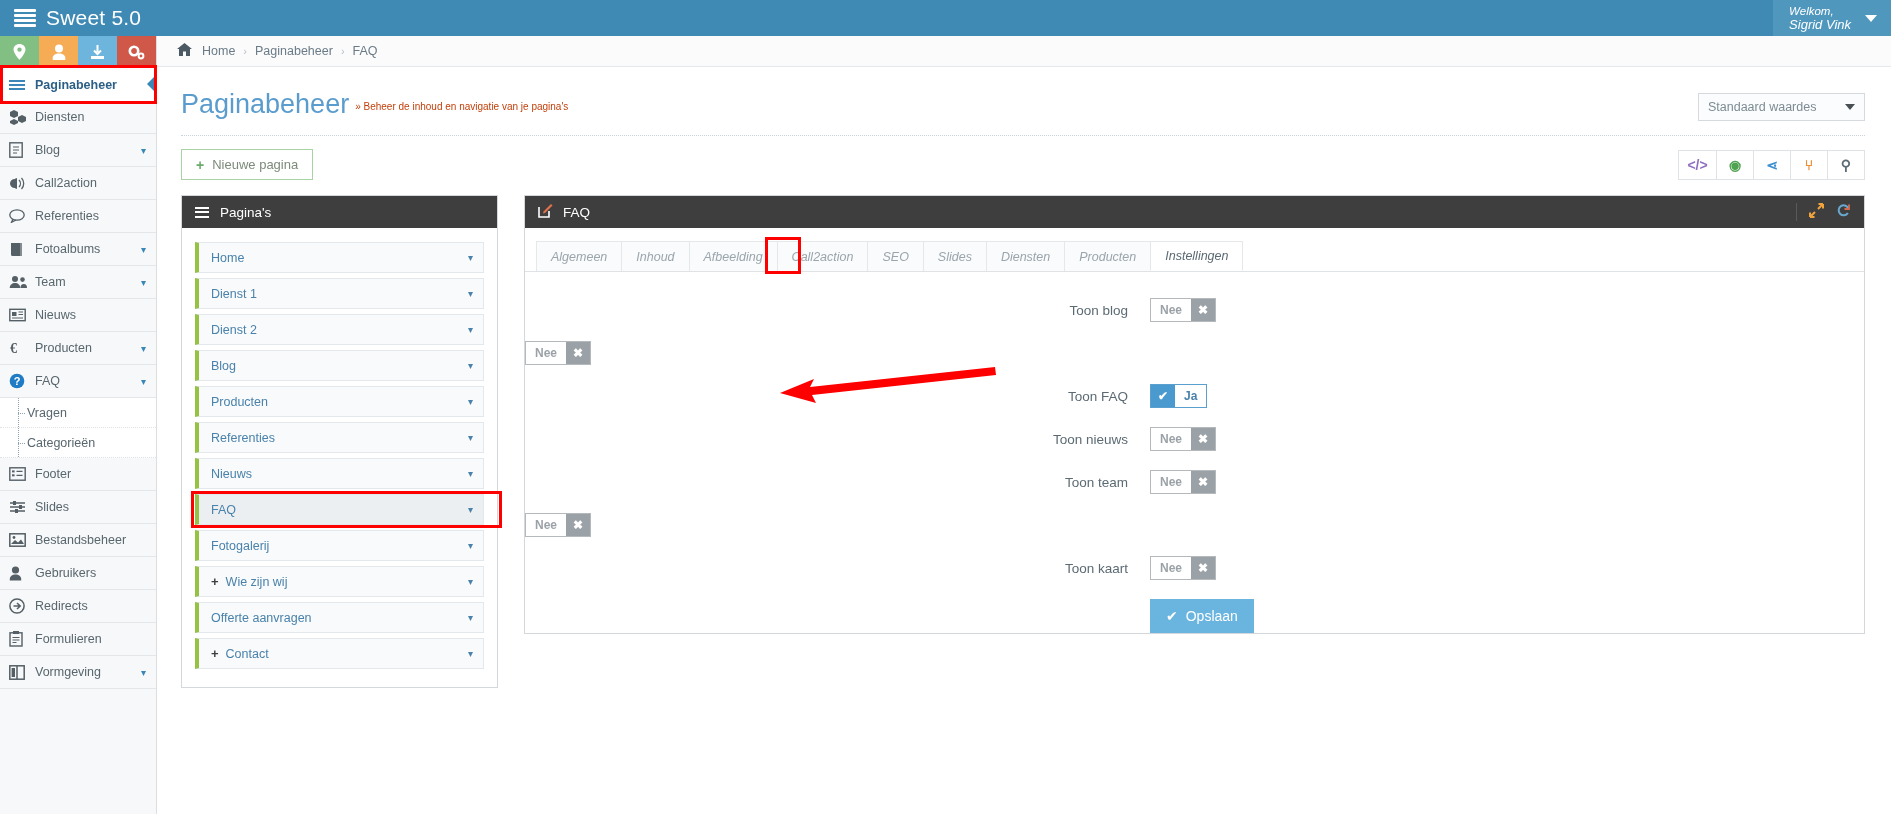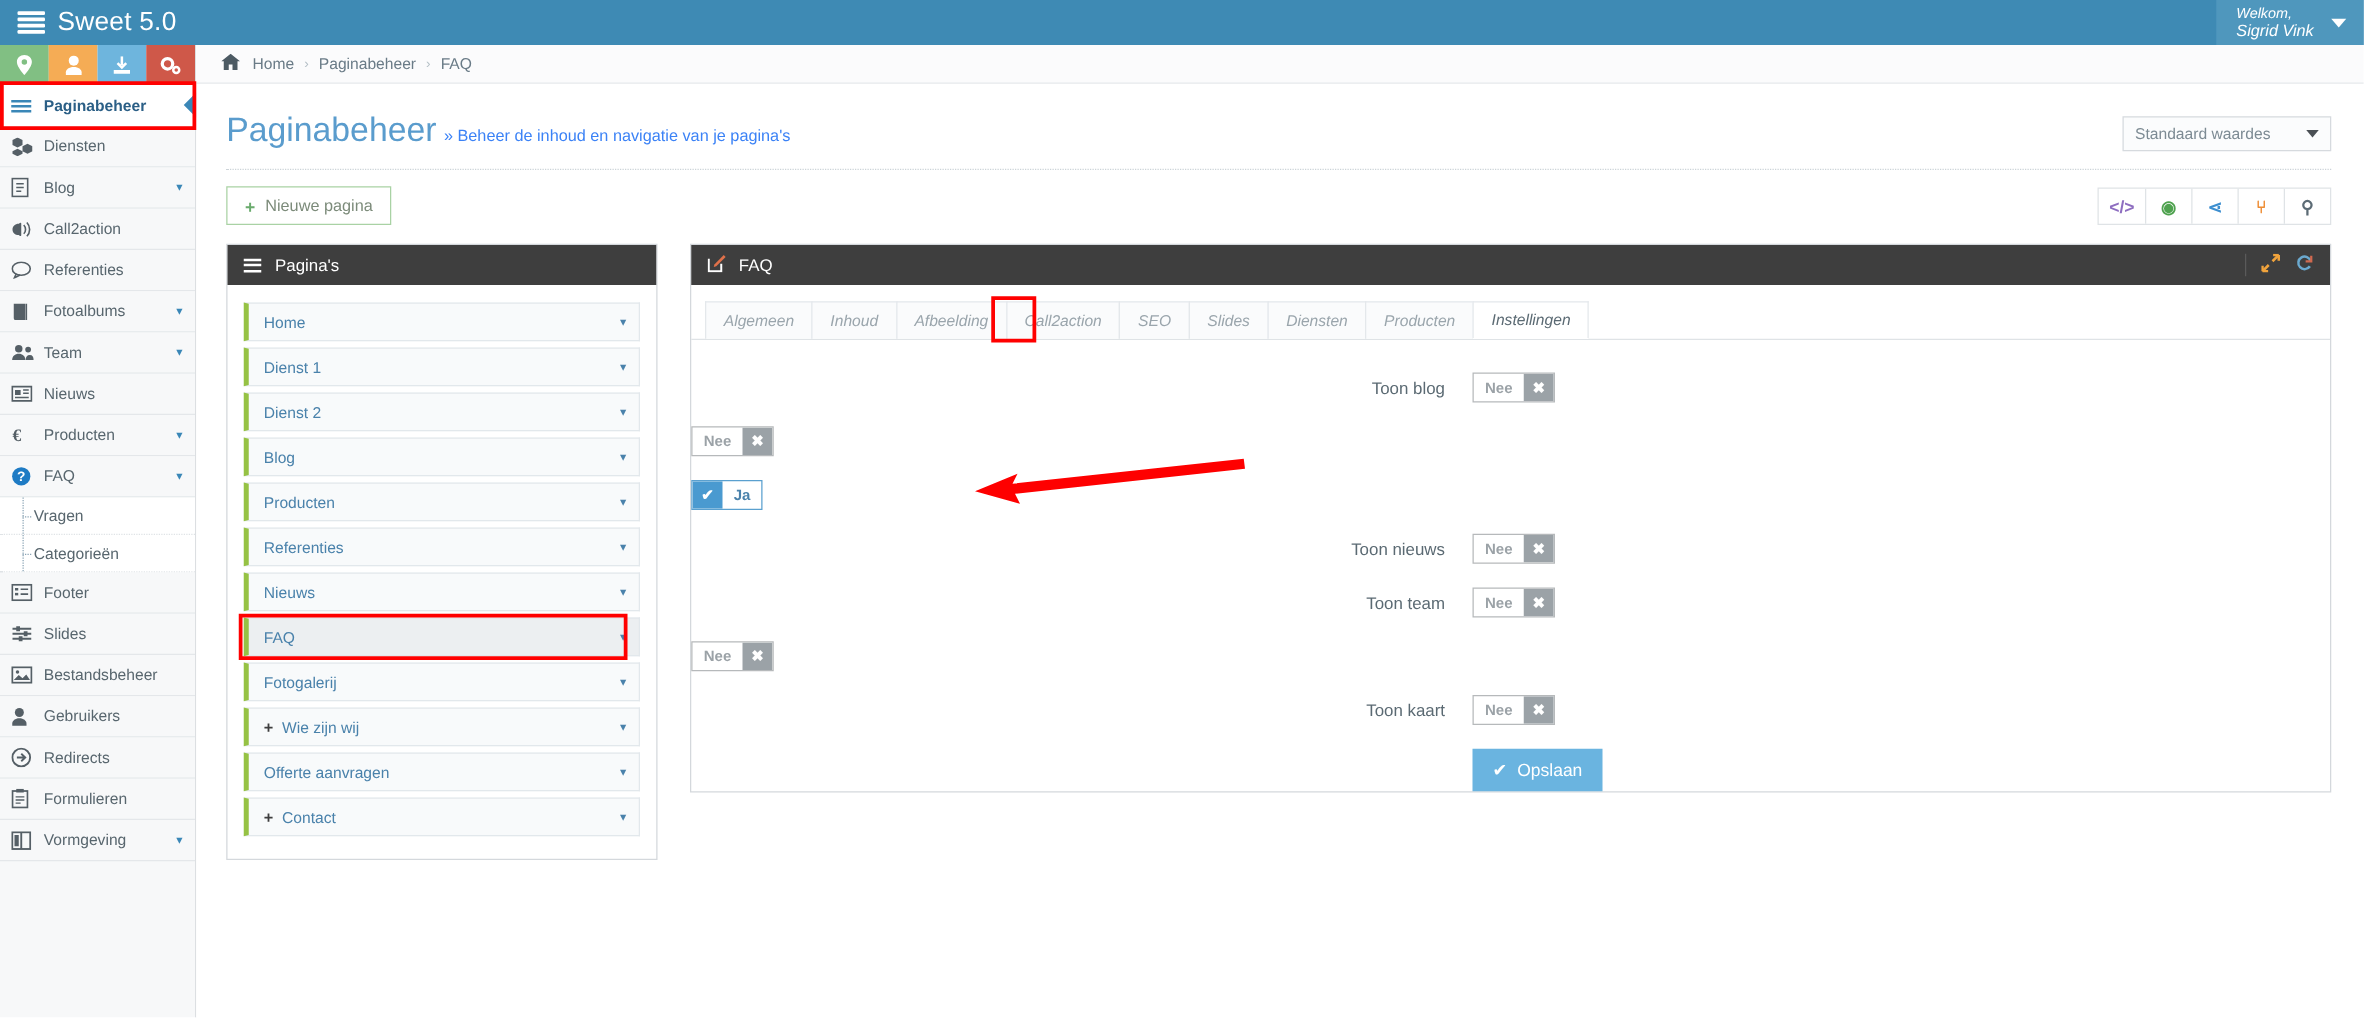--- a/index.html
+++ b/index.html
@@ -97,21 +97,21 @@
     height: 31px; display: flex; align-items: center; gap: 8px;
     padding-left: 20px; font-size: 12.5px; color: #7b8a95;
     background: #fbfbfc; border-bottom: 1px solid #e6e9eb;
   }
   .breadcrumb .crumb { color: #6a7b87; }
   .breadcrumb .sep { color: #b4bfc6; font-size: 11px; }
   .home-icon { color: #4c5a63; font-size: 14px; margin-right: 2px; }
 
   .pagehead { position: relative; padding: 22px 26px 0 24px; display:flex; align-items:flex-start; }
   .pagehead h1 { font-weight: normal; font-size: 27px; color: #5a9ccd; }
-  .pagehead .sub { font-size: 13px; color: #3b82f6; margin-left: 6px; margin-top: 12px; }
+  .pagehead .sub { font-size: 10px; color: #c2410c; margin-left: 6px; margin-top: 12px; }
   .headspacer { flex: 1; }
   .std-select {
     margin-top: 4px; width: 167px; height: 28px; border: 1px solid #d6dade; background: #fbfcfd;
     display: flex; align-items: center; justify-content: space-between;
     padding: 0 9px; font-size: 12.5px; color: #7d8b94;
   }
   .std-select .caret { width:0;height:0;border-left:5px solid transparent;border-right:5px solid transparent;border-top:6px solid #4a4f54; }
   .hr-dot { margin: 14px 26px 0 24px; border-top: 1px dotted #ccd3d8; }
 
   .toolsrow { display: flex; align-items: center; padding: 13px 26px 0 24px; }
@@ -122,21 +122,21 @@
   .btn-new .plus { color: #6aab6d; font-weight: bold; font-size: 14px; }
   .icon-group { display: flex; border: 1px solid #dfe3e6; height: 30px; }
   .icon-group .ig {
     width: 37px; display: flex; align-items: center; justify-content: center;
     border-left: 1px solid #dfe3e6; font-size: 14px;
   }
   .icon-group .ig:first-child { border-left: none; }
 
   
   .panels { display: flex; padding: 15px 26px 0 24px; gap: 26px; align-items: flex-start; }
-  .panel-pages { width: 345px; border: 1px solid #d4d8dc; background: #fff; }
+  .panel-pages { width: 317px; border: 1px solid #d4d8dc; background: #fff; }
   .panel-head {
     height: 32px; background: #3e3e3e; color: #fff; display: flex; align-items: center;
     gap: 11px; padding: 0 13px; font-size: 13.5px;
   }
   .ham { display: inline-block; width: 14px; }
   .ham i { display: block; height: 2px; background: #fff; margin: 2.5px 0; }
   .pages-body { padding: 14px 13px 13px 13px; }
   .page-row {
     height: 31px; margin-bottom: 5px; background: #f8fafb;
     border: 1px solid #e2e8ec; border-left: 4px solid #96c244;
@@ -646,20 +646,21 @@
             <div class="switch off">
               <span class="sw-txt">Nee</span>
               <span class="sw-box">✖</span>
             </div>
           </div><div class="frow">
             <div class="switch off">
               <span class="sw-txt">Nee</span>
               <span class="sw-box">✖</span>
             </div>
           </div><div class="frow">
+            <div class="flabel">Toon FAQ</div>
             <div class="switch on">
               <span class="sw-txt">Ja</span>
               <span class="sw-box">✔</span>
             </div>
           </div><div class="frow">
             <div class="flabel">Toon nieuws</div>
             <div class="switch off">
               <span class="sw-txt">Nee</span>
               <span class="sw-box">✖</span>
             </div>

